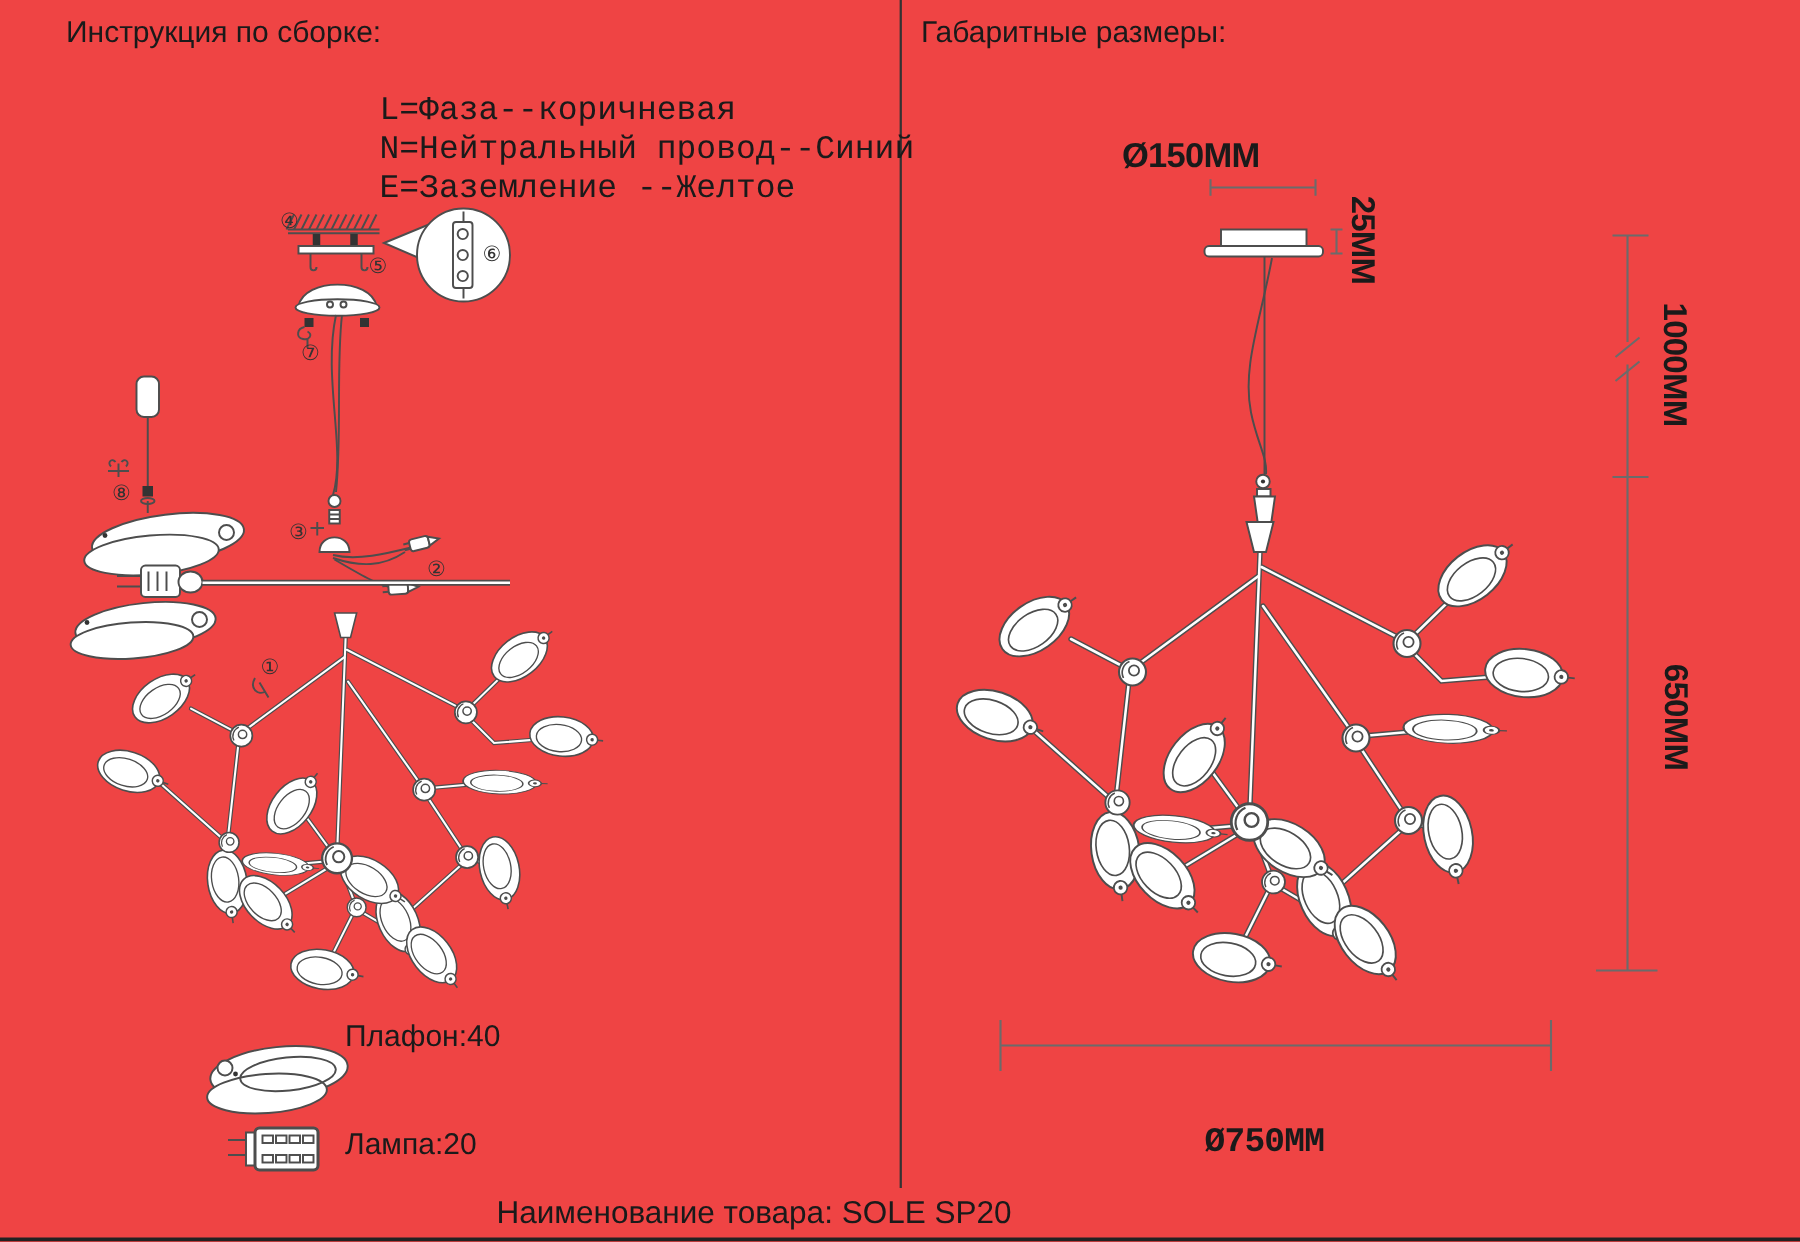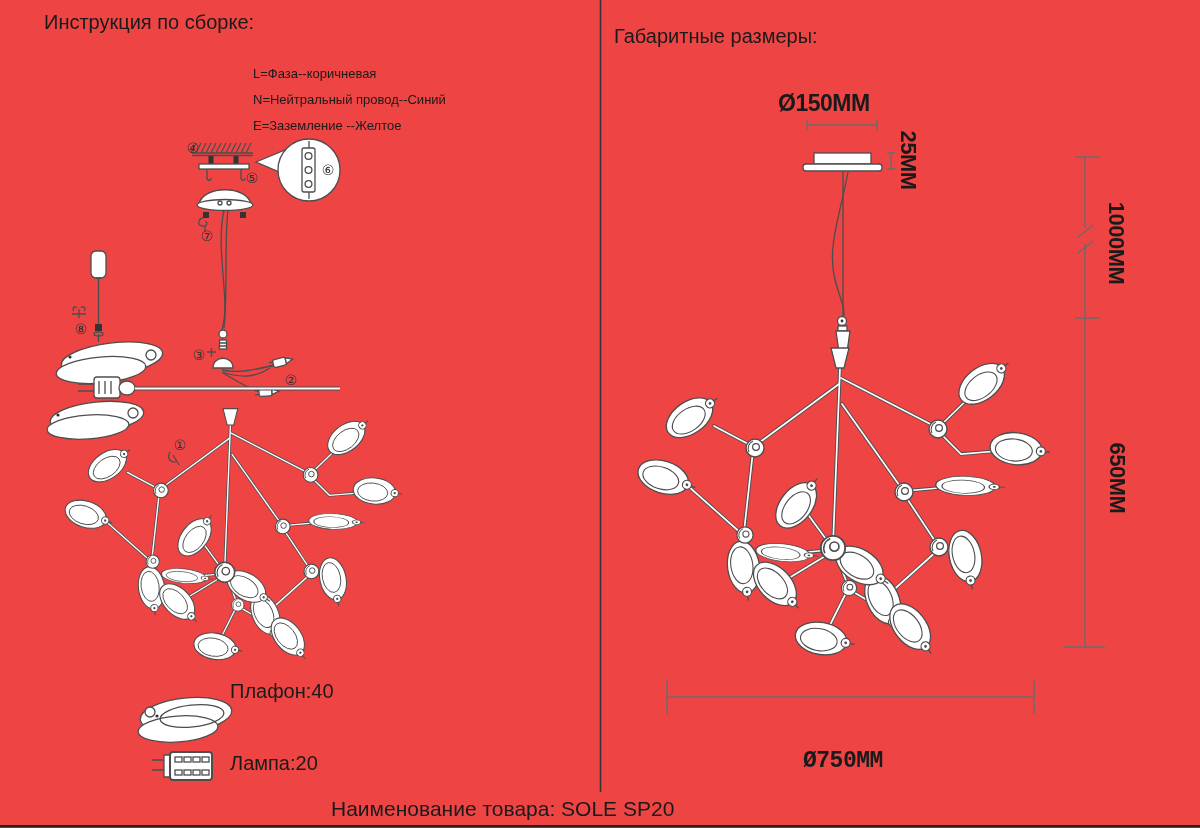--- a/index.html
+++ b/index.html
@@ -1,21 +1,21 @@
 <!DOCTYPE html>
 <html><head>
 <meta charset="utf-8">
 <style>
   html,body{margin:0;padding:0;background:#fff;}
   #page{position:relative;width:1200px;height:828px;background:#ef4444;overflow:hidden;
         font-family:"Liberation Sans", sans-serif;color:#1a1a1a;}
   #art{position:absolute;left:0;top:0;}
   .txt{position:absolute;white-space:nowrap;}
   .title{font-size:20px;}
-  .wiring-line{font-size:13px;line-height:26px;}
+  .wiring-line{font-size:22px;line-height:26px;font-family:Liberation Mono, monospace;}
   .part-item{font-size:18px;line-height:27.3px;}
   .legend-label{font-size:20px;}
   .dim{font-weight:bold;font-size:23px;letter-spacing:-0.5px;}
   .dim-rot{position:absolute;white-space:nowrap;font-weight:bold;font-size:22px;letter-spacing:-0.5px;
            transform:translate(-50%,-50%) rotate(90deg);}
   .callout{position:absolute;font-size:14px;color:#333;transform:translate(-50%,-50%);
            font-family:"DejaVu Sans", sans-serif;}
   .footer-label{font-size:21px;}
   .ln{fill:none;stroke:#4d4d4d;stroke-width:1.3;}
   .lnw{fill:#ffffff;stroke:#4d4d4d;stroke-width:1.3;}
@@ -228,42 +228,42 @@
       <path class="dimln" d="M1075,157 H1099 M1075,318 H1099 M1064,647 H1105"></path>
 
       <path class="dimln" d="M667,697 H1034 M667,680 V714 M1034,680 V714"></path>
     </g>
 
     <path d="M600.5,0 V792" stroke="#333" stroke-width="1.5"></path>
     <rect x="0" y="825" width="1200" height="2.5" fill="#222"></rect>
   </svg>
 
   <div class="txt title" style="left:44px;top:11px;">Инструкция по сборке:</div>
-  <div class="txt title" style="left:614px;top:11px;margin-top:14px;">Габаритные размеры:</div>
+  <div class="txt title" style="left:614px;top:11px;">Габаритные размеры:</div>
 
   <div class="txt" style="left:253px;top:61px;">
     <div class="wiring-line">L=Фаза--коричневая</div>
     <div class="wiring-line">N=Нейтральный провод--Синий</div>
     <div class="wiring-line">E=Заземление --Желтое</div>
   </div>
 
 
   <span class="callout" style="left:180px;top:445px;">①</span>
   <span class="callout" style="left:291px;top:380px;">②</span>
   <span class="callout" style="left:199px;top:355px;">③</span>
   <span class="callout" style="left:193px;top:148px;">④</span>
   <span class="callout" style="left:252px;top:178px;">⑤</span>
   <span class="callout" style="left:328px;top:170px;">⑥</span>
   <span class="callout" style="left:207px;top:236px;">⑦</span>
   <span class="callout" style="left:81px;top:329px;">⑧</span>
 
   <div class="txt legend-label" style="left:230px;top:680px;">Плафон:40</div>
   <div class="txt legend-label" style="left:230px;top:752px;">Лампа:20</div>
 
-  <div class="txt dim" style="left:778px;top:90px;">Ø150MM</div>
+  <div class="txt dim" style="left:748px;top:90px;">Ø150MM</div>
   <div class="dim-rot" style="left:908px;top:160px;">25MM</div>
   <div class="dim-rot" style="left:1116px;top:243px;">1000MM</div>
   <div class="dim-rot" style="left:1117px;top:478px;">650MM</div>
   <div class="txt dim" style="left:803px;top:748px;font-family:Liberation Mono, monospace;">Ø750MM</div>
 
   <div class="txt footer-label" style="left:331px;top:797px;">Наименование товара: SOLE SP20</div>
 
 </div>
 
 </body></html>

